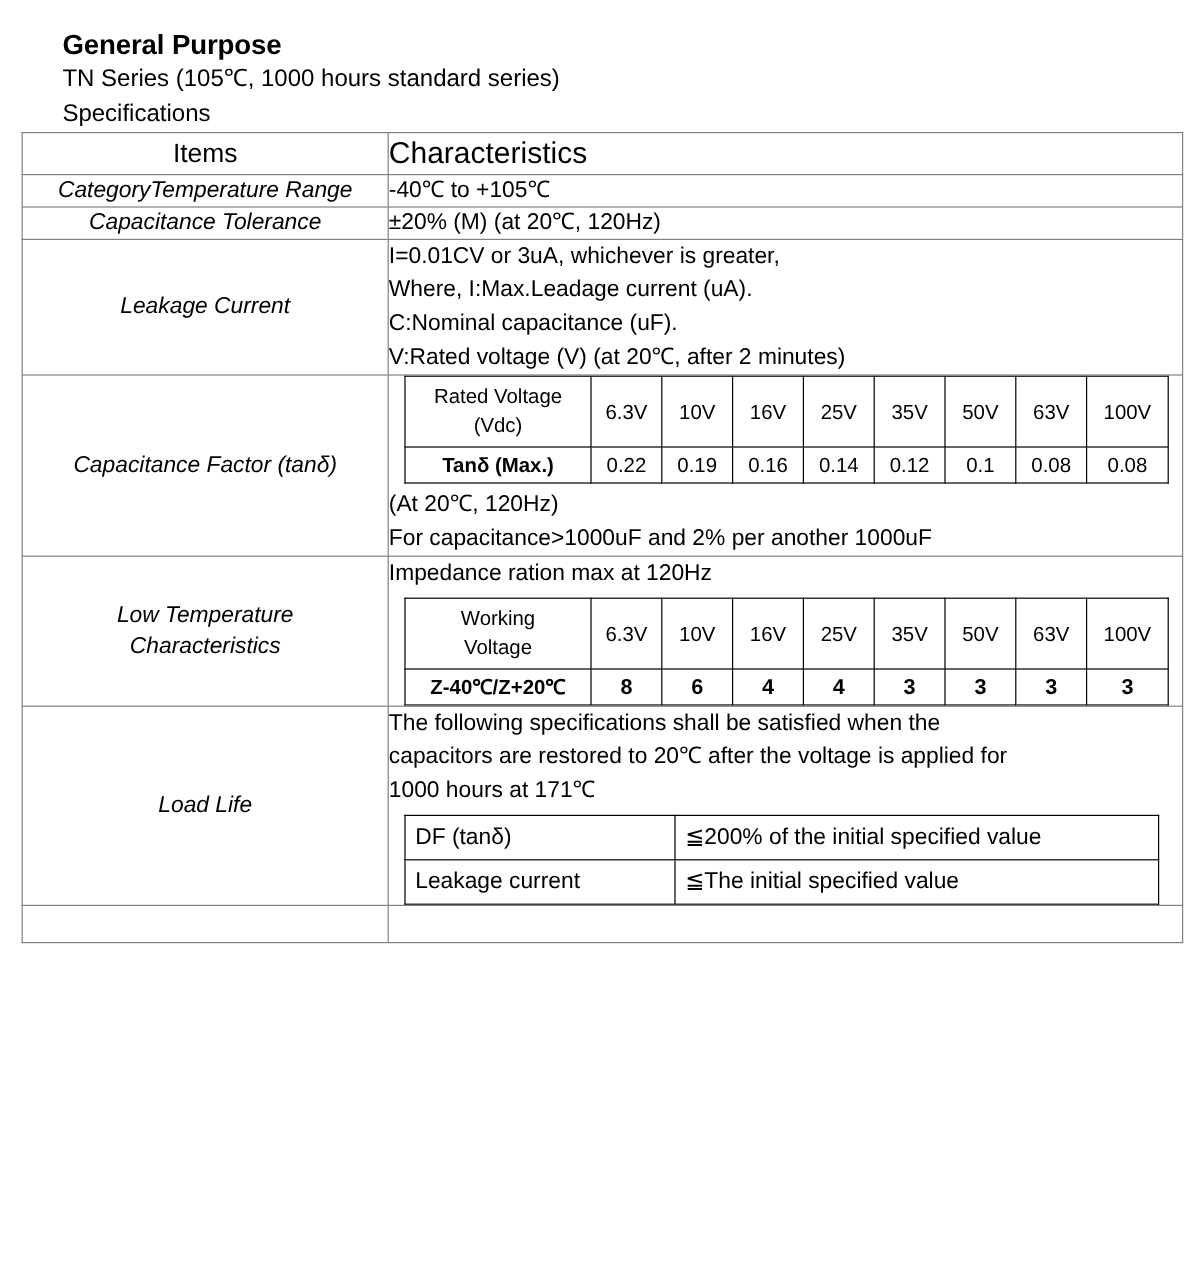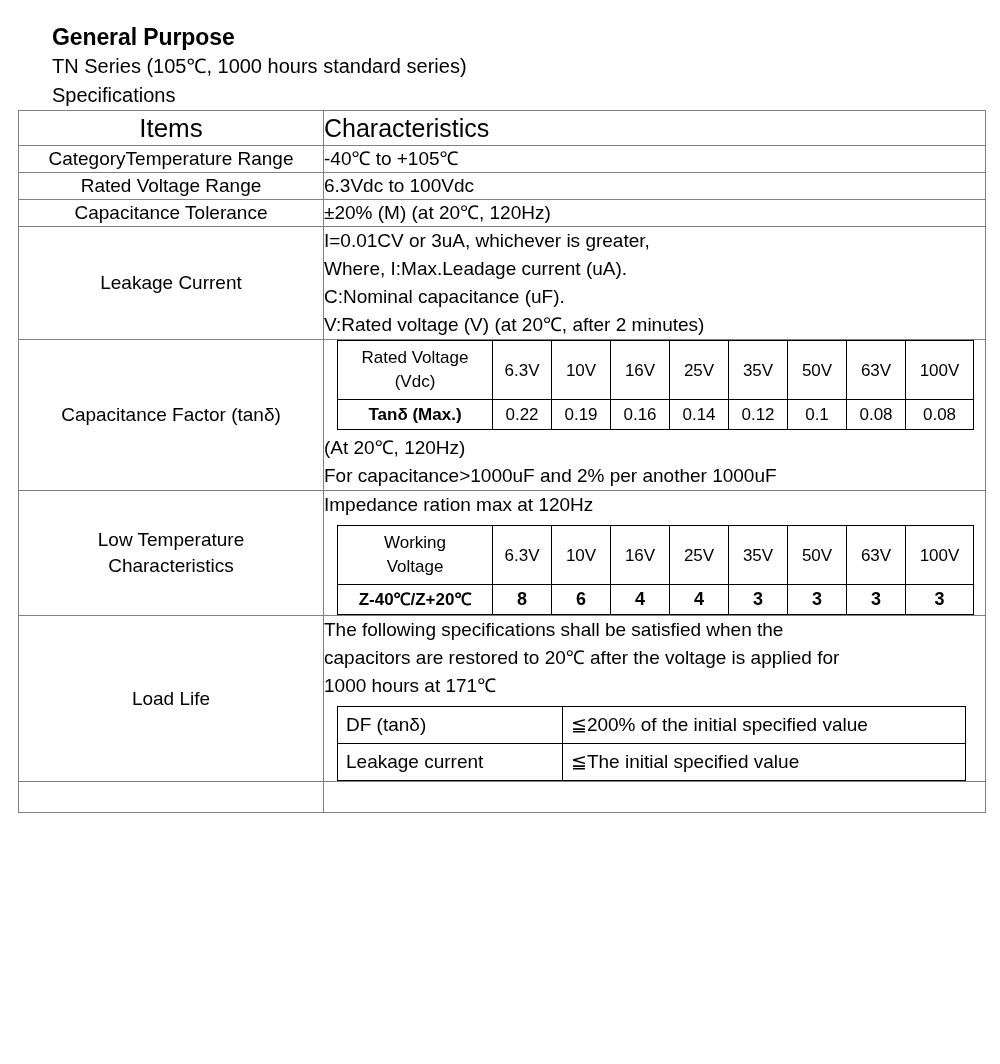--- a/index.html
+++ b/index.html
@@ -55,31 +55,32 @@
     padding: 0;
   }
   .col-item { width: 305px; }
   .col-char { width: 662px; }
 
   .item-cell {
     text-align: center;
     font-size: 19px;
     line-height: 26px;
     padding: 4px 6px;
+    font-style: italic;
   }
   .char-cell {
     text-align: left;
     font-size: 19px;
     line-height: 26px;
     padding: 4px 0 4px 10px;
   }
 
   .hdr-item {
     text-align: center;
-    font-size: 26px;
+    font-size: 22px;
     line-height: 34px;
     padding: 14px 6px;
     margin-top: 44px;
   }
   .hdr-char {
     text-align: left;
     font-size: 25px;
     line-height: 34px;
     padding: 14px 0 14px 190px;
   }
@@ -155,24 +156,20 @@
       <tr>
         <td class="hdr-item">Items</td>
         <td class="hdr-char">Characteristics</td>
       </tr>
 
       <tr>
         <td class="item-cell">CategoryTemperature Range</td>
         <td class="char-cell">-40℃  to +105℃</td>
       </tr>
 
-      <tr>
-        <td class="item-cell">Rated Voltage Range</td>
-        <td class="char-cell">6.3Vdc to 100Vdc</td>
-      </tr>
 
       <tr>
         <td class="item-cell">Capacitance Tolerance</td>
         <td class="char-cell">±20% (M)    (at 20℃, 120Hz)</td>
       </tr>
 
       <tr>
         <td class="item-cell">Leakage Current</td>
         <td class="char-cell">
           <div class="txtline">I=0.01CV or 3uA, whichever is greater,</div>

